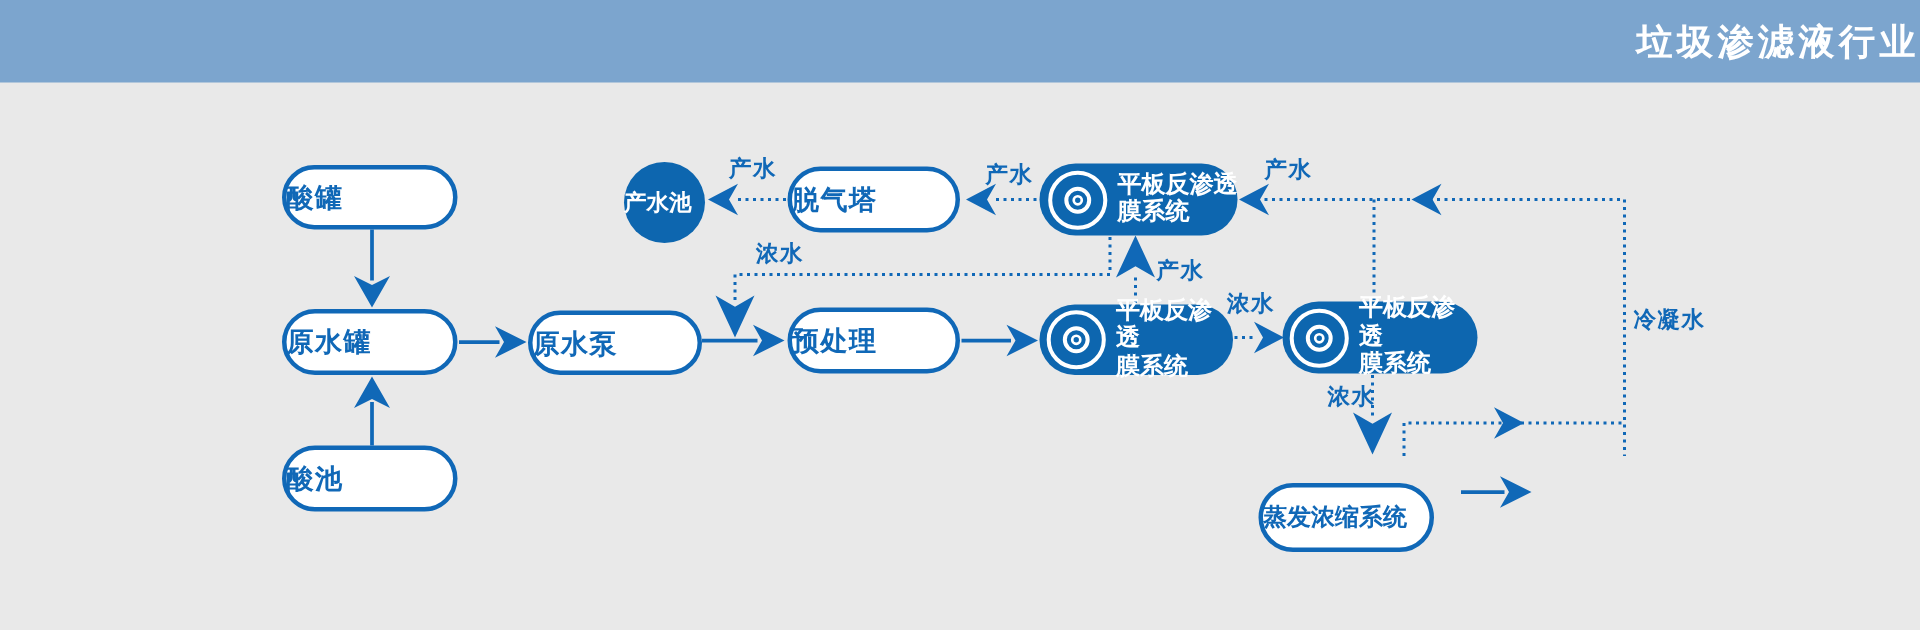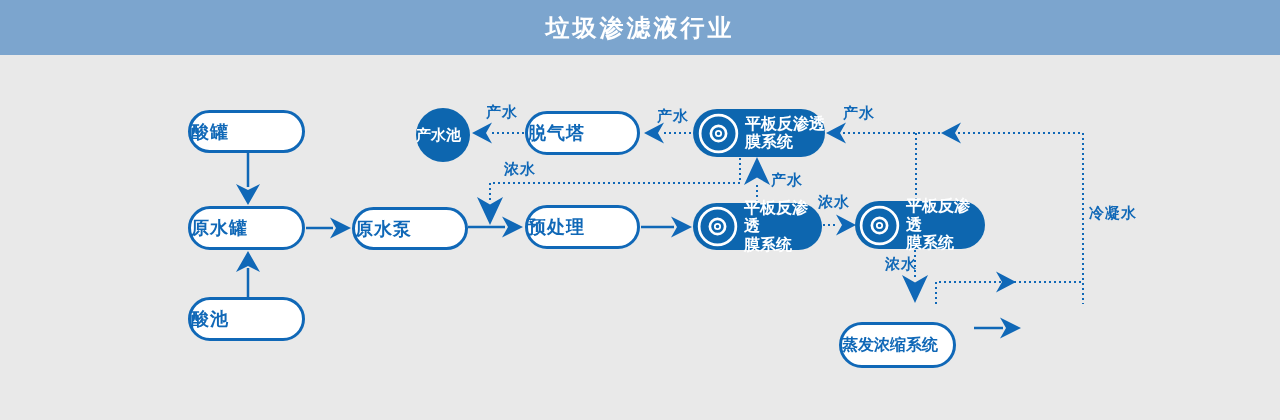--- a/index.html
+++ b/index.html
@@ -6,21 +6,21 @@
     --header-bg:#7CA5CE;
     --page-bg:#E9E9E9;
     --blue:#1068B7;
     --fill-blue:#0D66AF;
     --white:#FFFFFF;
   }
   html,body{margin:0;padding:0;}
   body{font-family:"Liberation Sans","DejaVu Sans",sans-serif;}
   .page{position:relative;width:1280px;height:420px;background:var(--page-bg);overflow:hidden;}
   .header{position:absolute;left:0;top:0;width:1280px;height:55px;background:var(--header-bg);
-          display:flex;align-items:center;justify-content:center;}
+          display:flex;align-items:center;justify-content:flex-end;}
   .title{color:#fff;font-size:24px;font-weight:bold;letter-spacing:3px;}
   .canvas{position:absolute;left:0;top:0;width:1280px;height:420px;}
   svg.connectors{position:absolute;left:0;top:0;pointer-events:none;}
   .shaft{stroke:var(--blue);stroke-width:2.5;fill:none;}
   .shaft.dot{stroke-width:2;stroke-dasharray:2 3;}
   .head{fill:var(--blue);stroke:none;}
   .node{position:absolute;box-sizing:border-box;display:flex;align-items:center;justify-content:flex-start;}
   .pill-outline{background:#fff;border:3px solid var(--blue);border-radius:999px;color:var(--blue);
           font-weight:bold;font-size:18px;letter-spacing:1px;}
   .pill-outline.small{font-size:16px;letter-spacing:0;}

